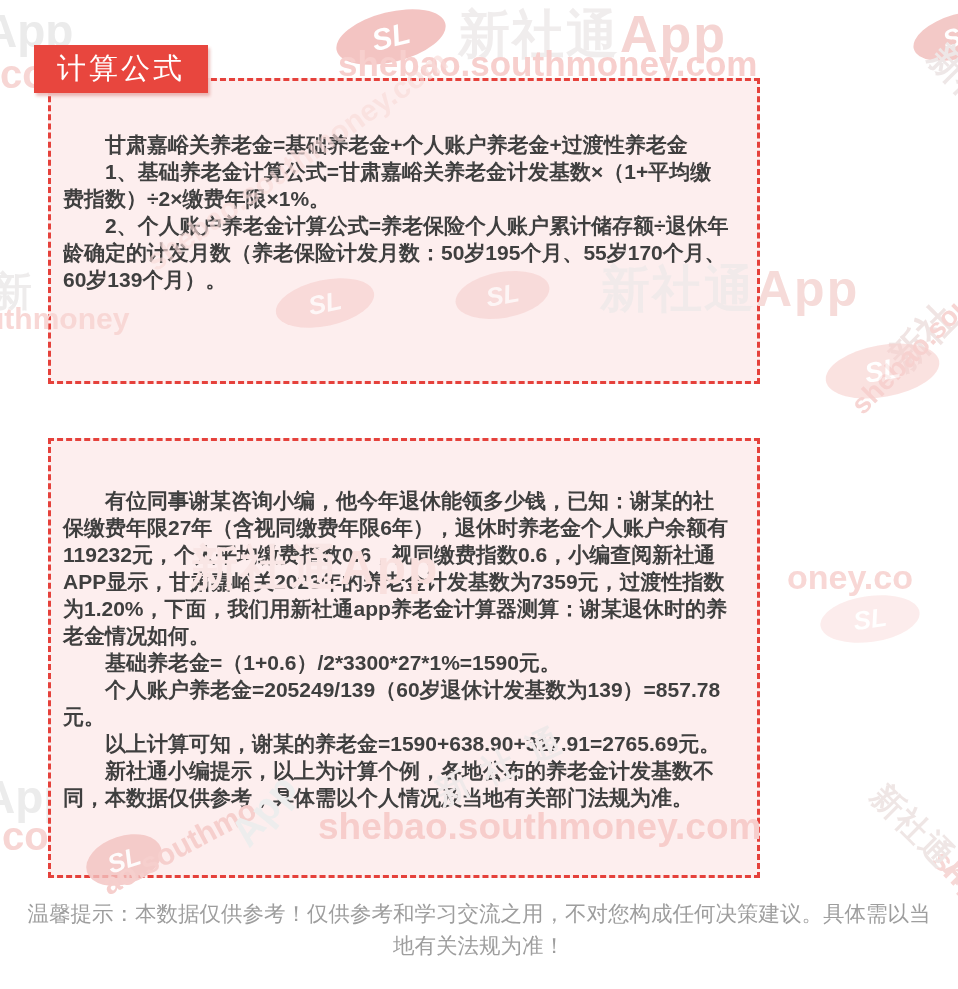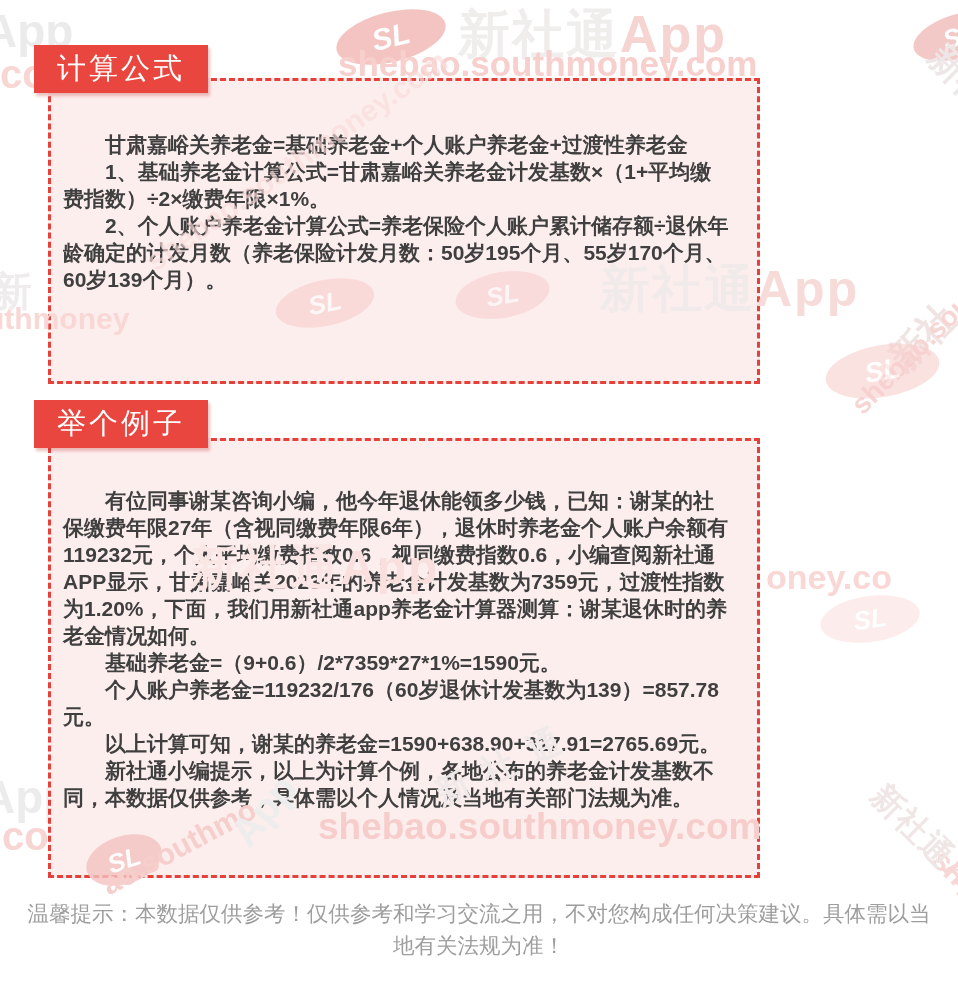--- a/index.html
+++ b/index.html
@@ -97,26 +97,25 @@
 
   <div class="section-header hdr-formula">计算公式</div>
   <div class="section-box box-formula">
     <div class="section-content">
       <p>甘肃嘉峪关养老金=基础养老金+个人账户养老金+过渡性养老金</p>
       <p>1、基础养老金计算公式=甘肃嘉峪关养老金计发基数×（1+平均缴费指数）÷2×缴费年限×1%。</p>
       <p>2、个人账户养老金计算公式=养老保险个人账户累计储存额÷退休年龄确定的计发月数（养老保险计发月数：50岁195个月、55岁170个月、60岁139个月）。</p>
     </div>
   </div>
 
-  <div class="section-header hdr-example">举个例子</div>
   <div class="section-box box-example">
     <div class="section-content">
       <p>有位同事谢某咨询小编，他今年退休能领多少钱，已知：谢某的社保缴费年限27年（含视同缴费年限6年），退休时养老金个人账户余额有119232元，个人平均缴费指数0.6，视同缴费指数0.6，小编查阅新社通APP显示，甘肃嘉峪关2023年的养老金计发基数为7359元，过渡性指数为1.20%，下面，我们用新社通app养老金计算器测算：谢某退休时的养老金情况如何。</p>
-      <p>基础养老金=（9+0.6）/2*7359*27*1%=1590元。</p>
-      <p>个人账户养老金=119232/176（60岁退休计发基数为139）=857.78元。</p>
+      <p>基础养老金=（1+0.6）/2*3300*27*1%=1590元。</p>
+      <p>个人账户养老金=205249/139（60岁退休计发基数为139）=857.78元。</p>
       <p>以上计算可知，谢某的养老金=1590+638.90+317.91=2765.69元。</p>
       <p>新社通小编提示，以上为计算个例，各地公布的养老金计发基数不同，本数据仅供参考，具体需以个人情况及当地有关部门法规为准。</p>
     </div>
   </div>
 
   <div class="wm-layer wm-front">
     <div class="wm" style="left:-8px;top:264px;font-size:40px;color:#eeecec;">新</div>
     <div class="wm" style="left:-14px;top:302px;font-size:30px;color:#f8d7d5;">uthmoney</div>
 
     <div class="wm" style="left:140px;top:250px;font-size:30px;color:#f9dcda;transform:rotate(-35deg);transform-origin:left top;opacity:.65;">shebao.southmoney.com</div>
@@ -128,21 +127,21 @@
       </div>
     <div class="wm wm-cn" style="left:600px;top:256px;font-size:50px;"><span style="color:#f1eaea;">新社通</span><span style="color:#f6dbd9;">App</span></div>
 
     <div class="wm" style="left:885px;top:312px;font-size:38px;color:#f0e4e3;transform:rotate(-45deg);">新社</div>
     <div class="wm" style="left:845px;top:398px;font-size:28px;color:#f7d5d3;transform:rotate(-45deg);transform-origin:left top;">shebao.sou</div>
     <div class="wm-ellipse" style="left:825px;top:345px;width:115px;height:52px;font-size:28px;background:#f8cfcd;transform:rotate(-10deg);opacity:.6;">
         <span>SL</span>
       </div>
 
     <div class="wm wm-cn" style="left:190px;top:536px;font-size:48px;"><span style="color:#f9e6e5;">新社通</span><span style="color:#f9e0de;">App</span></div>
-    <div class="wm" style="left:766px;top:558px;font-size:34px;color:#f8d7d5;">oney.co</div>
+    <div class="wm" style="left:787px;top:558px;font-size:34px;color:#f8d7d5;">oney.co</div>
     <div class="wm-ellipse" style="left:820px;top:596px;width:100px;height:46px;font-size:26px;background:#fadedd;transform:rotate(-8deg);opacity:.55;">
         <span>SL</span>
       </div>
 
     <div class="wm-ellipse" style="left:85px;top:836px;width:78px;height:48px;font-size:26px;background:#f3c3c1;transform:rotate(-18deg);opacity:.8;">
         <span>SL</span>
       </div>
     <div class="wm" style="left:96px;top:872px;font-size:30px;color:#f6cfcd;transform:rotate(-28deg);transform-origin:left top;">ao.southmo</div>
     <div class="wm" style="left:225px;top:788px;font-size:40px;color:#ededed;transform:rotate(-50deg);">App</div>
     <div class="wm wm-spread" style="left:428px;top:775px;font-size:34px;color:#efe9e9;transform:rotate(-25deg);transform-origin:left top;">新社通</div>

